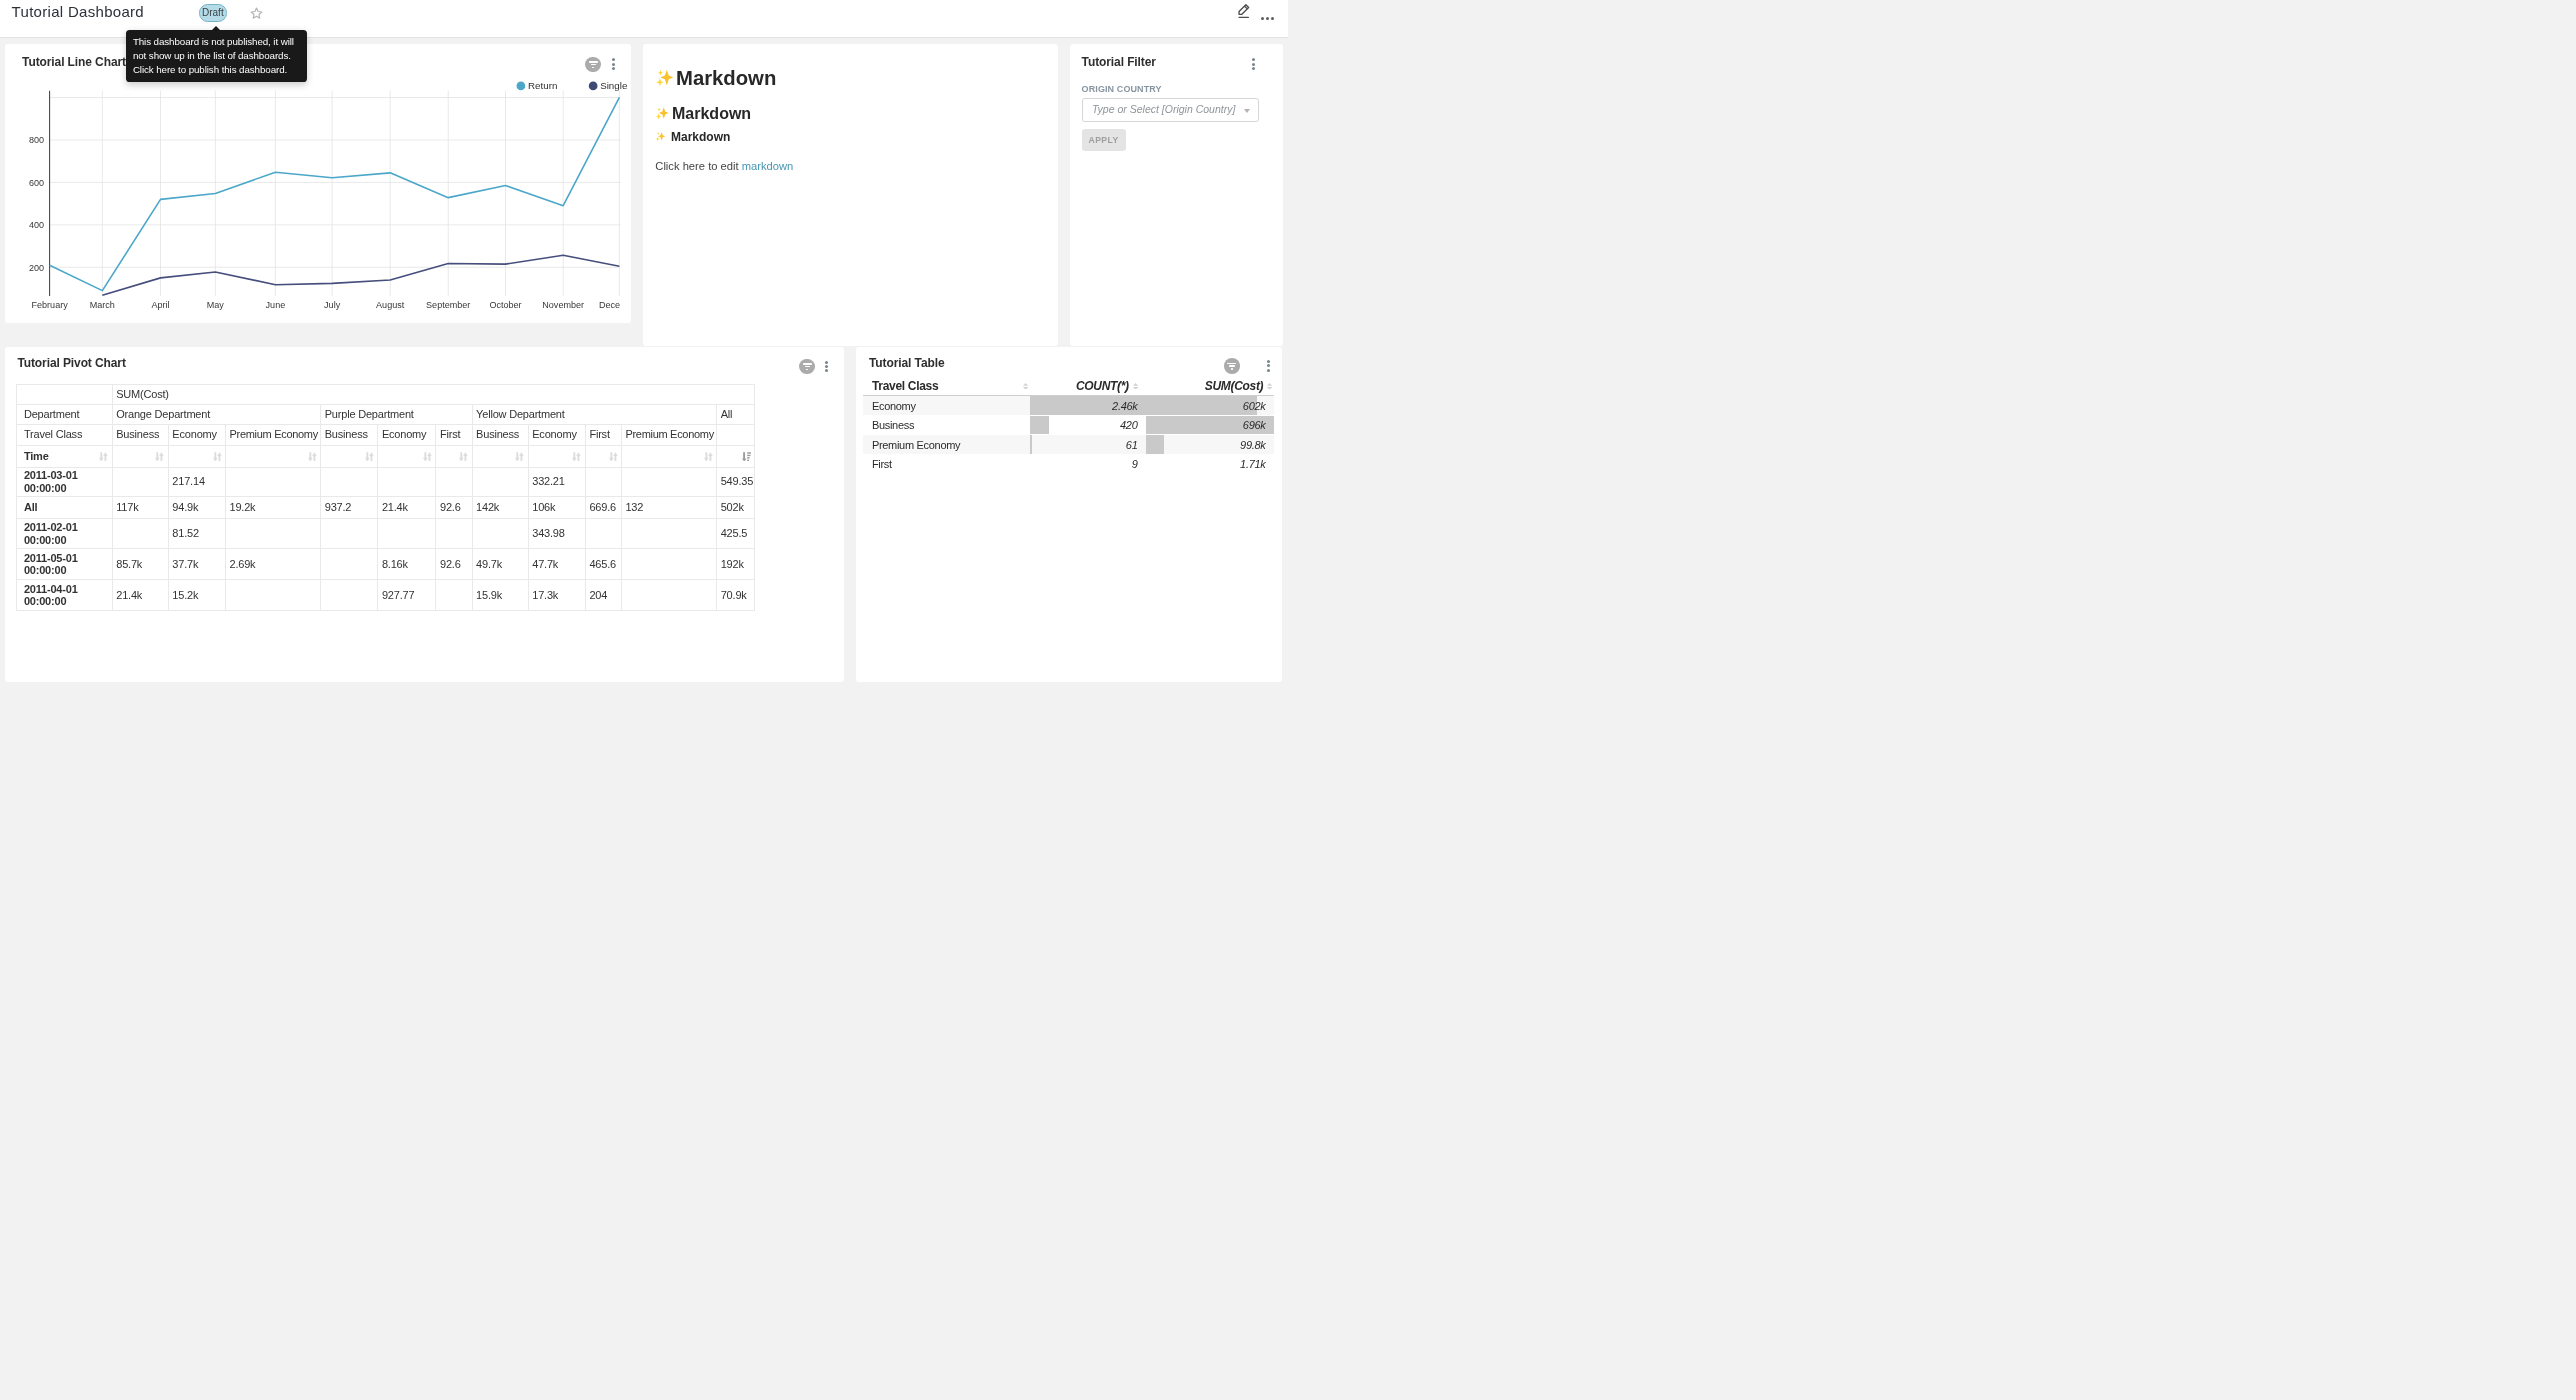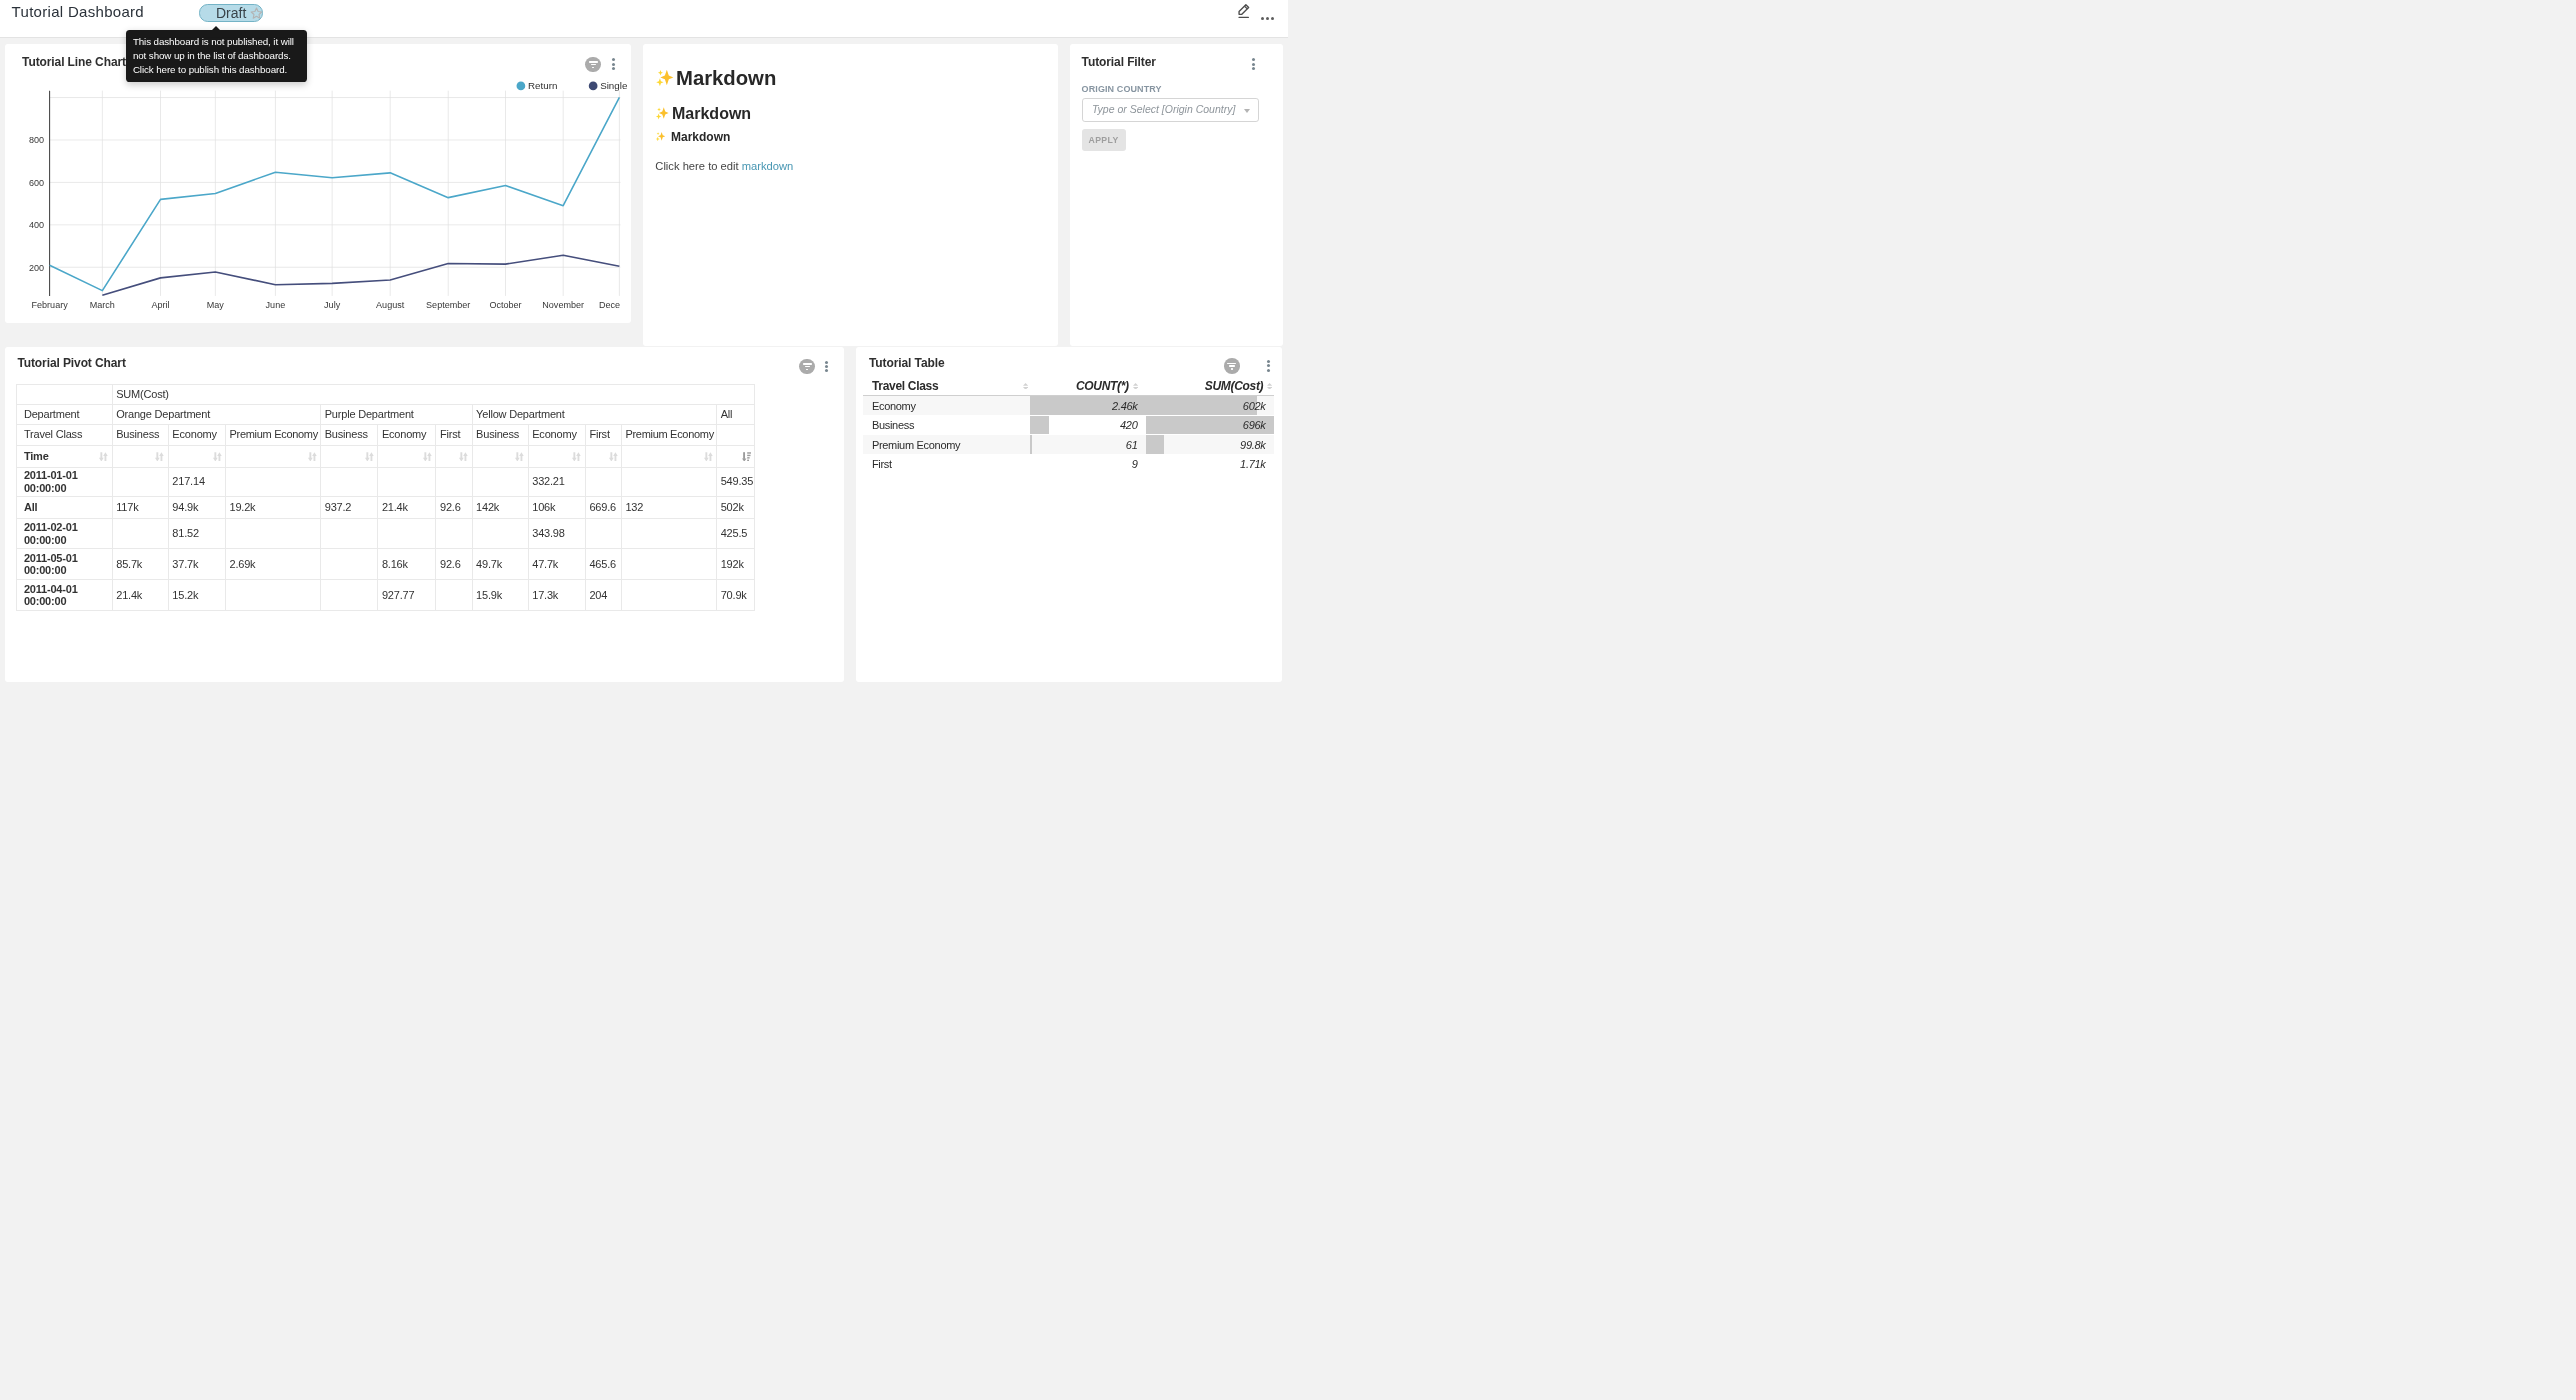--- a/index.html
+++ b/index.html
@@ -1,20 +1,20 @@
 <!DOCTYPE html>
 <html style="font-size:11.6px"><head>
 <meta charset="utf-8">
 <style>
 * { margin:0; padding:0; box-sizing:border-box; }
 html,body { width:1288px; height:700px; font-family:"Liberation Sans",sans-serif; background:#f2f2f2; overflow:hidden; }
 .abs { position:absolute; }
 .header { position:absolute; left:0; top:0; width:1288px; height:38px; background:#fff; border-bottom:0.7px solid #e3e3e3; z-index:5; }
 .dtitle { position:absolute; left:11.6px; top:0px; font-size:15px; font-weight:500; color:#2b323a; line-height:24px; letter-spacing:0.3px; }
-.pill { position:absolute; left:199px; top:4.4px; height:17.4px; line-height:16px; padding:0 16px; border-radius:8.7px; background:#b6dbe8; border:0.7px solid #74b3c6; color:#394349; font-size:14px; }
+.pill { position:absolute; left:199px; top:4.4px; height:17.4px; line-height:16px; padding:0 2px; border-radius:8.7px; background:#b6dbe8; border:0.7px solid #74b3c6; color:#394349; font-size:10px; }
 .card { position:absolute; background:#fff; border-radius:2.9px; overflow:hidden; }
 .ctitle { position:absolute; font-size:12px; font-weight:700; color:#2f2f2f; line-height:14.5px; letter-spacing:-0.1px; }
 .kebab { position:absolute; }
 .kebab { width:3px; } .kebab i { display:block; width:3px; height:3px; border-radius:50%; background:#78868f; margin:0 auto 1.3px; }
 .fcirc { position:absolute; width:15.6px; height:15.6px; border-radius:50%; background:#ababab; }
 .fcirc b { position:absolute; left:50%; background:#fff; height:1.5px; border-radius:0.7px; }
 .fcirc b:nth-child(1){ width:9px; top:4.5px; margin-left:-4.5px; }
 .fcirc b:nth-child(2){ width:5.3px; top:7.2px; margin-left:-2.6px; }
 .fcirc b:nth-child(3){ width:2.4px; top:10px; margin-left:-1.2px; }
 
@@ -334,21 +334,21 @@
                 <path d="M0 9 L6.2 9 L3.1 13.4 Z"></path>
                 <rect x="7.2" y="0.3" width="5.6" height="2"></rect>
                 <rect x="7.2" y="3.7" width="4.6" height="2"></rect>
                 <rect x="7.2" y="7.1" width="3.4" height="2"></rect>
                 <rect x="7.2" y="10.5" width="2.5" height="2"></rect>
               </g>
             </svg>
           </td>
         </tr>
     <tr style="height:29px">
-          <td class="b">2011-01-01 00:00:00</td>
+          <td class="b">2011-03-01 00:00:00</td>
           <td></td>
           <td>217.14</td>
           <td></td>
           <td></td>
           <td></td>
           <td></td>
           <td></td>
           <td>332.21</td>
           <td></td>
           <td></td>

